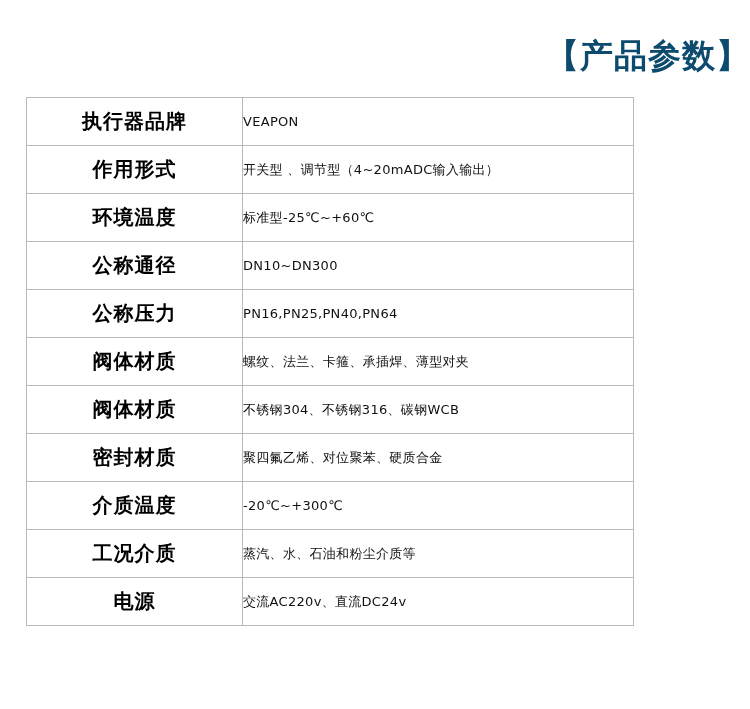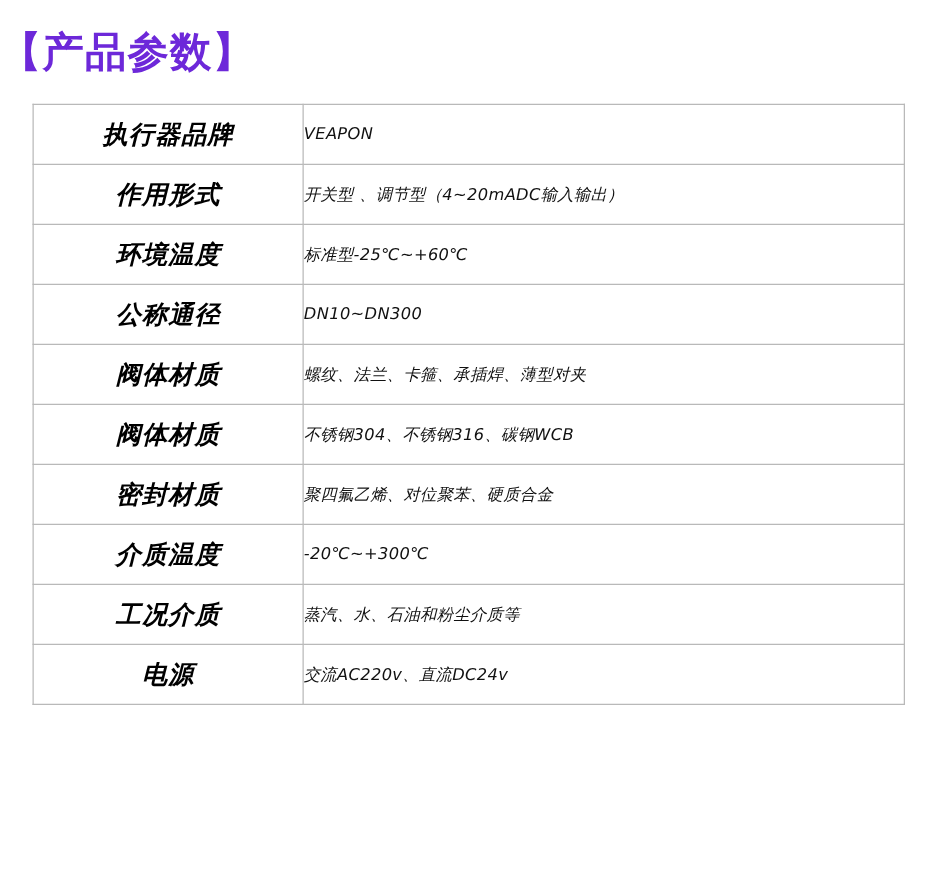--- a/index.html
+++ b/index.html
@@ -14,37 +14,37 @@
     color: #000000;
     overflow: hidden;
   }
   .page {
     width: 750px;
     height: 709px;
     position: relative;
     box-sizing: border-box;
   }
   .title {
-    text-align: left;
+    text-align: right;
     font-size: 33px;
     font-weight: bold;
     letter-spacing: 1px;
     padding-top: 20px;
     padding-bottom: 18px;
-    color: #6d28d9;
+    color: #0c4a6e;
     font-family: "DejaVu Sans", "Liberation Sans", sans-serif;
+    margin-top: 14px;
   }
   .table-wrap {
     margin: 0 26px;
   }
   table.spec {
-    width: 698px;
+    width: 608px;
     border-collapse: collapse;
     table-layout: fixed;
-    font-style: italic;
   }
   table.spec tr {
     height: 48px;
   }
   table.spec td {
     border: 1px solid #b9b9b9;
     padding: 0;
     vertical-align: middle;
   }
   td.label {
@@ -84,20 +84,24 @@
         </tr>
         <tr>
           <td class="label">环境温度</td>
           <td class="value">标准型-25℃~+60℃</td>
         </tr>
         <tr>
           <td class="label">公称通径</td>
           <td class="value">DN10~DN300</td>
         </tr>
         <tr>
+          <td class="label">公称压力</td>
+          <td class="value">PN16,PN25,PN40,PN64</td>
+        </tr>
+        <tr>
           <td class="label">阀体材质</td>
           <td class="value">螺纹、法兰、卡箍、承插焊、薄型对夹</td>
         </tr>
         <tr>
           <td class="label">阀体材质</td>
           <td class="value">不锈钢304、不锈钢316、碳钢WCB</td>
         </tr>
         <tr>
           <td class="label">密封材质</td>
           <td class="value">聚四氟乙烯、对位聚苯、硬质合金</td>

